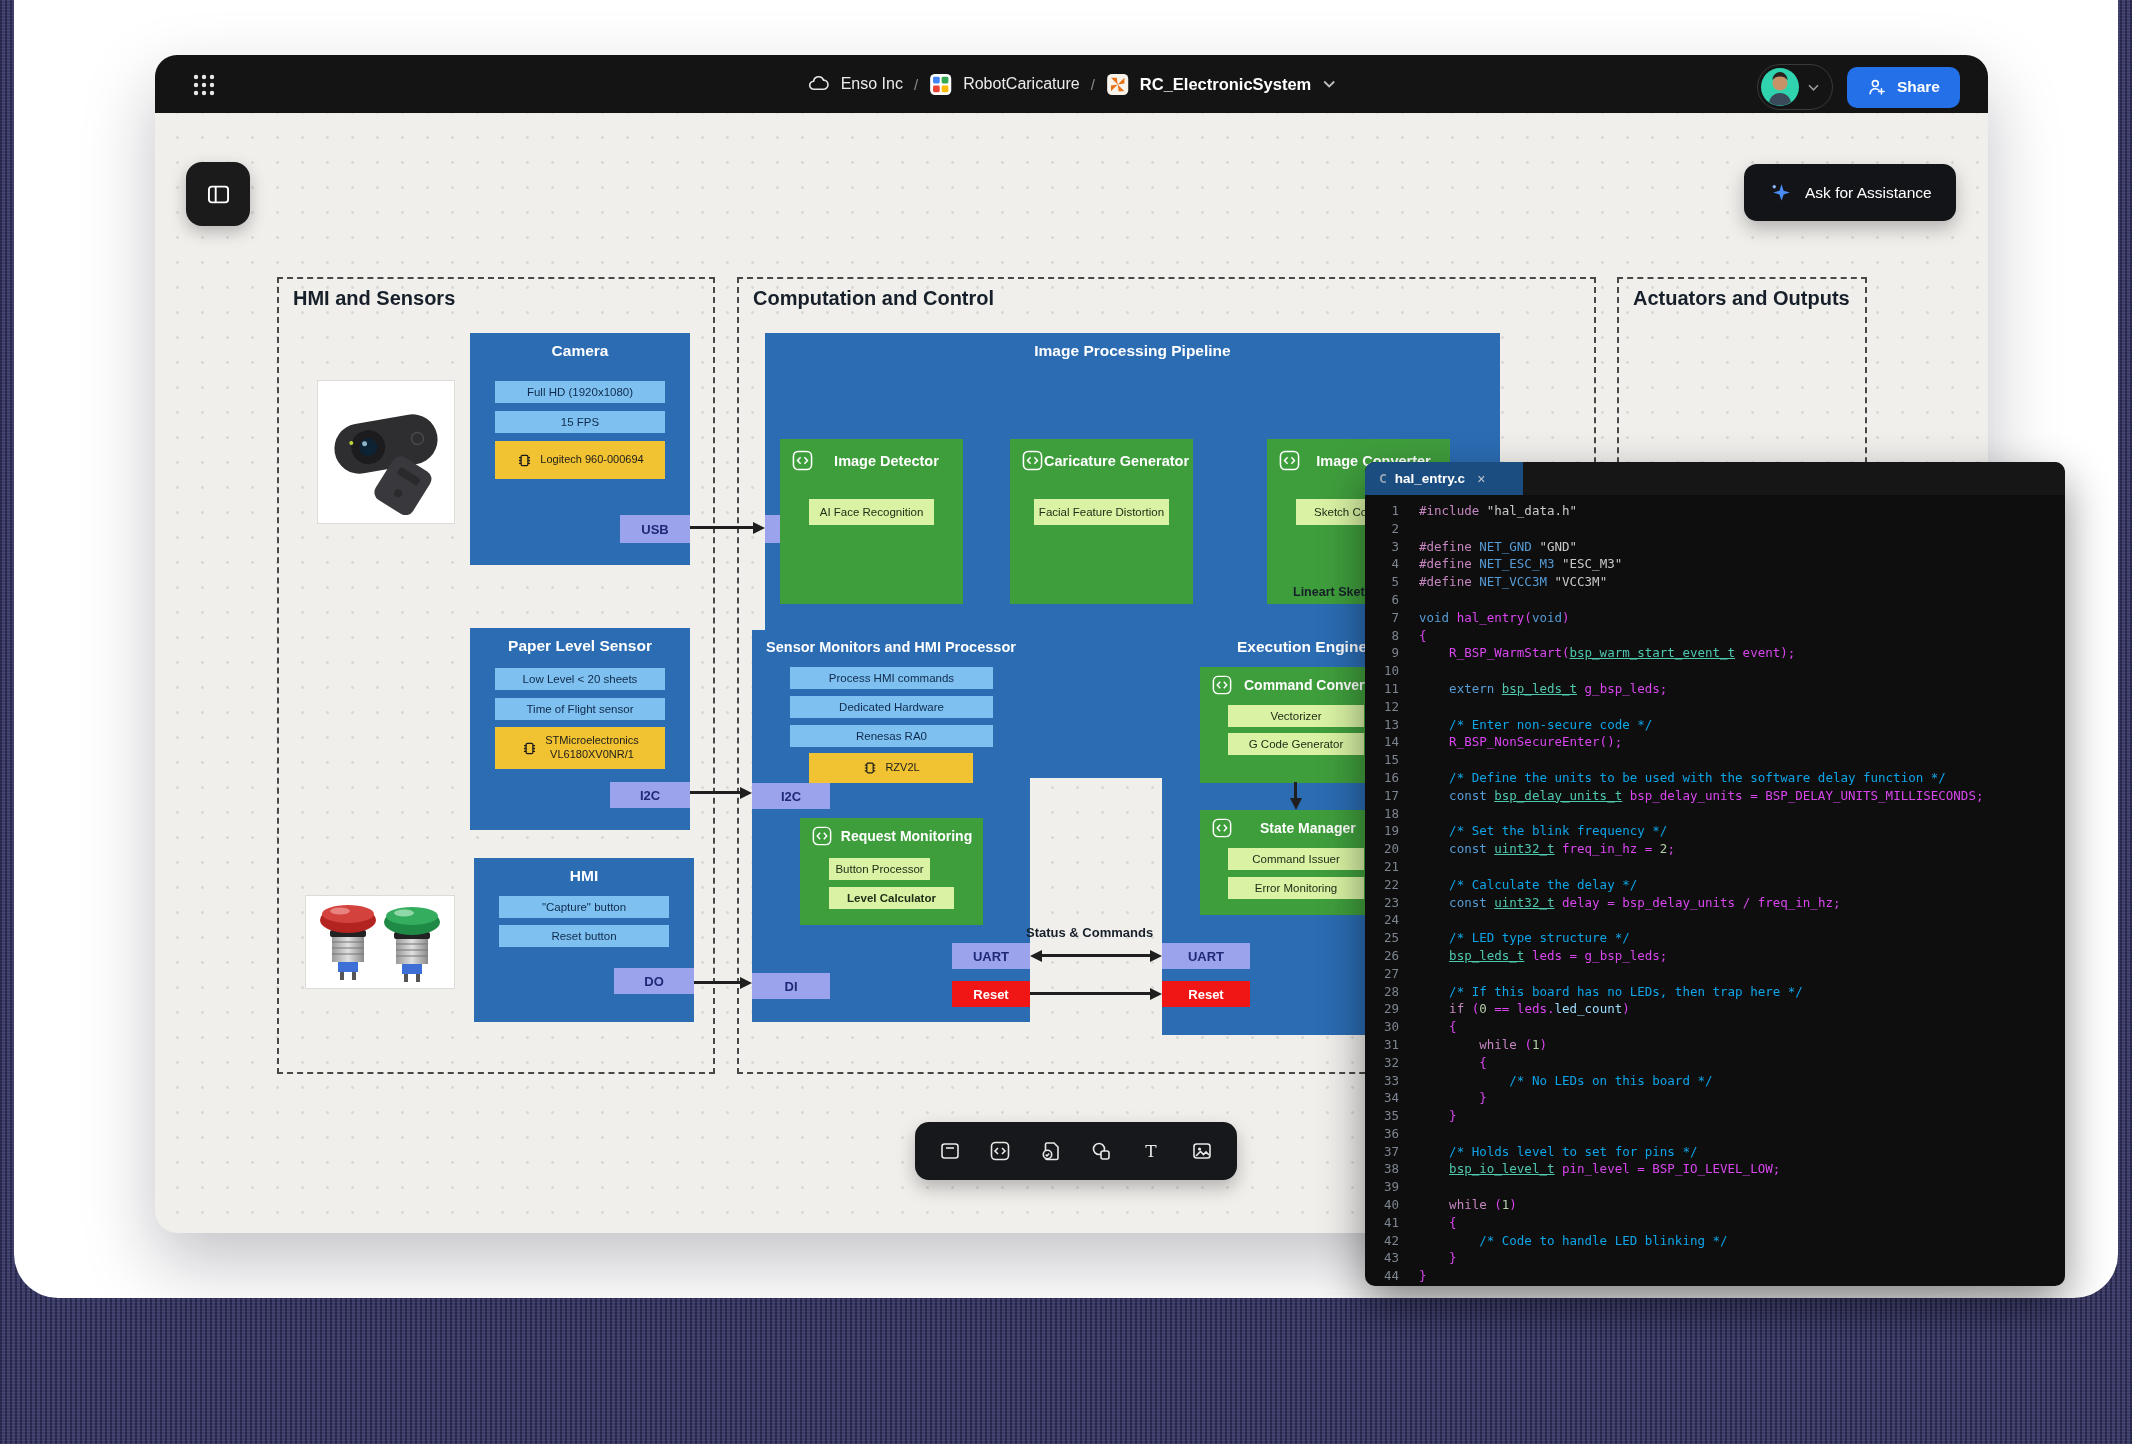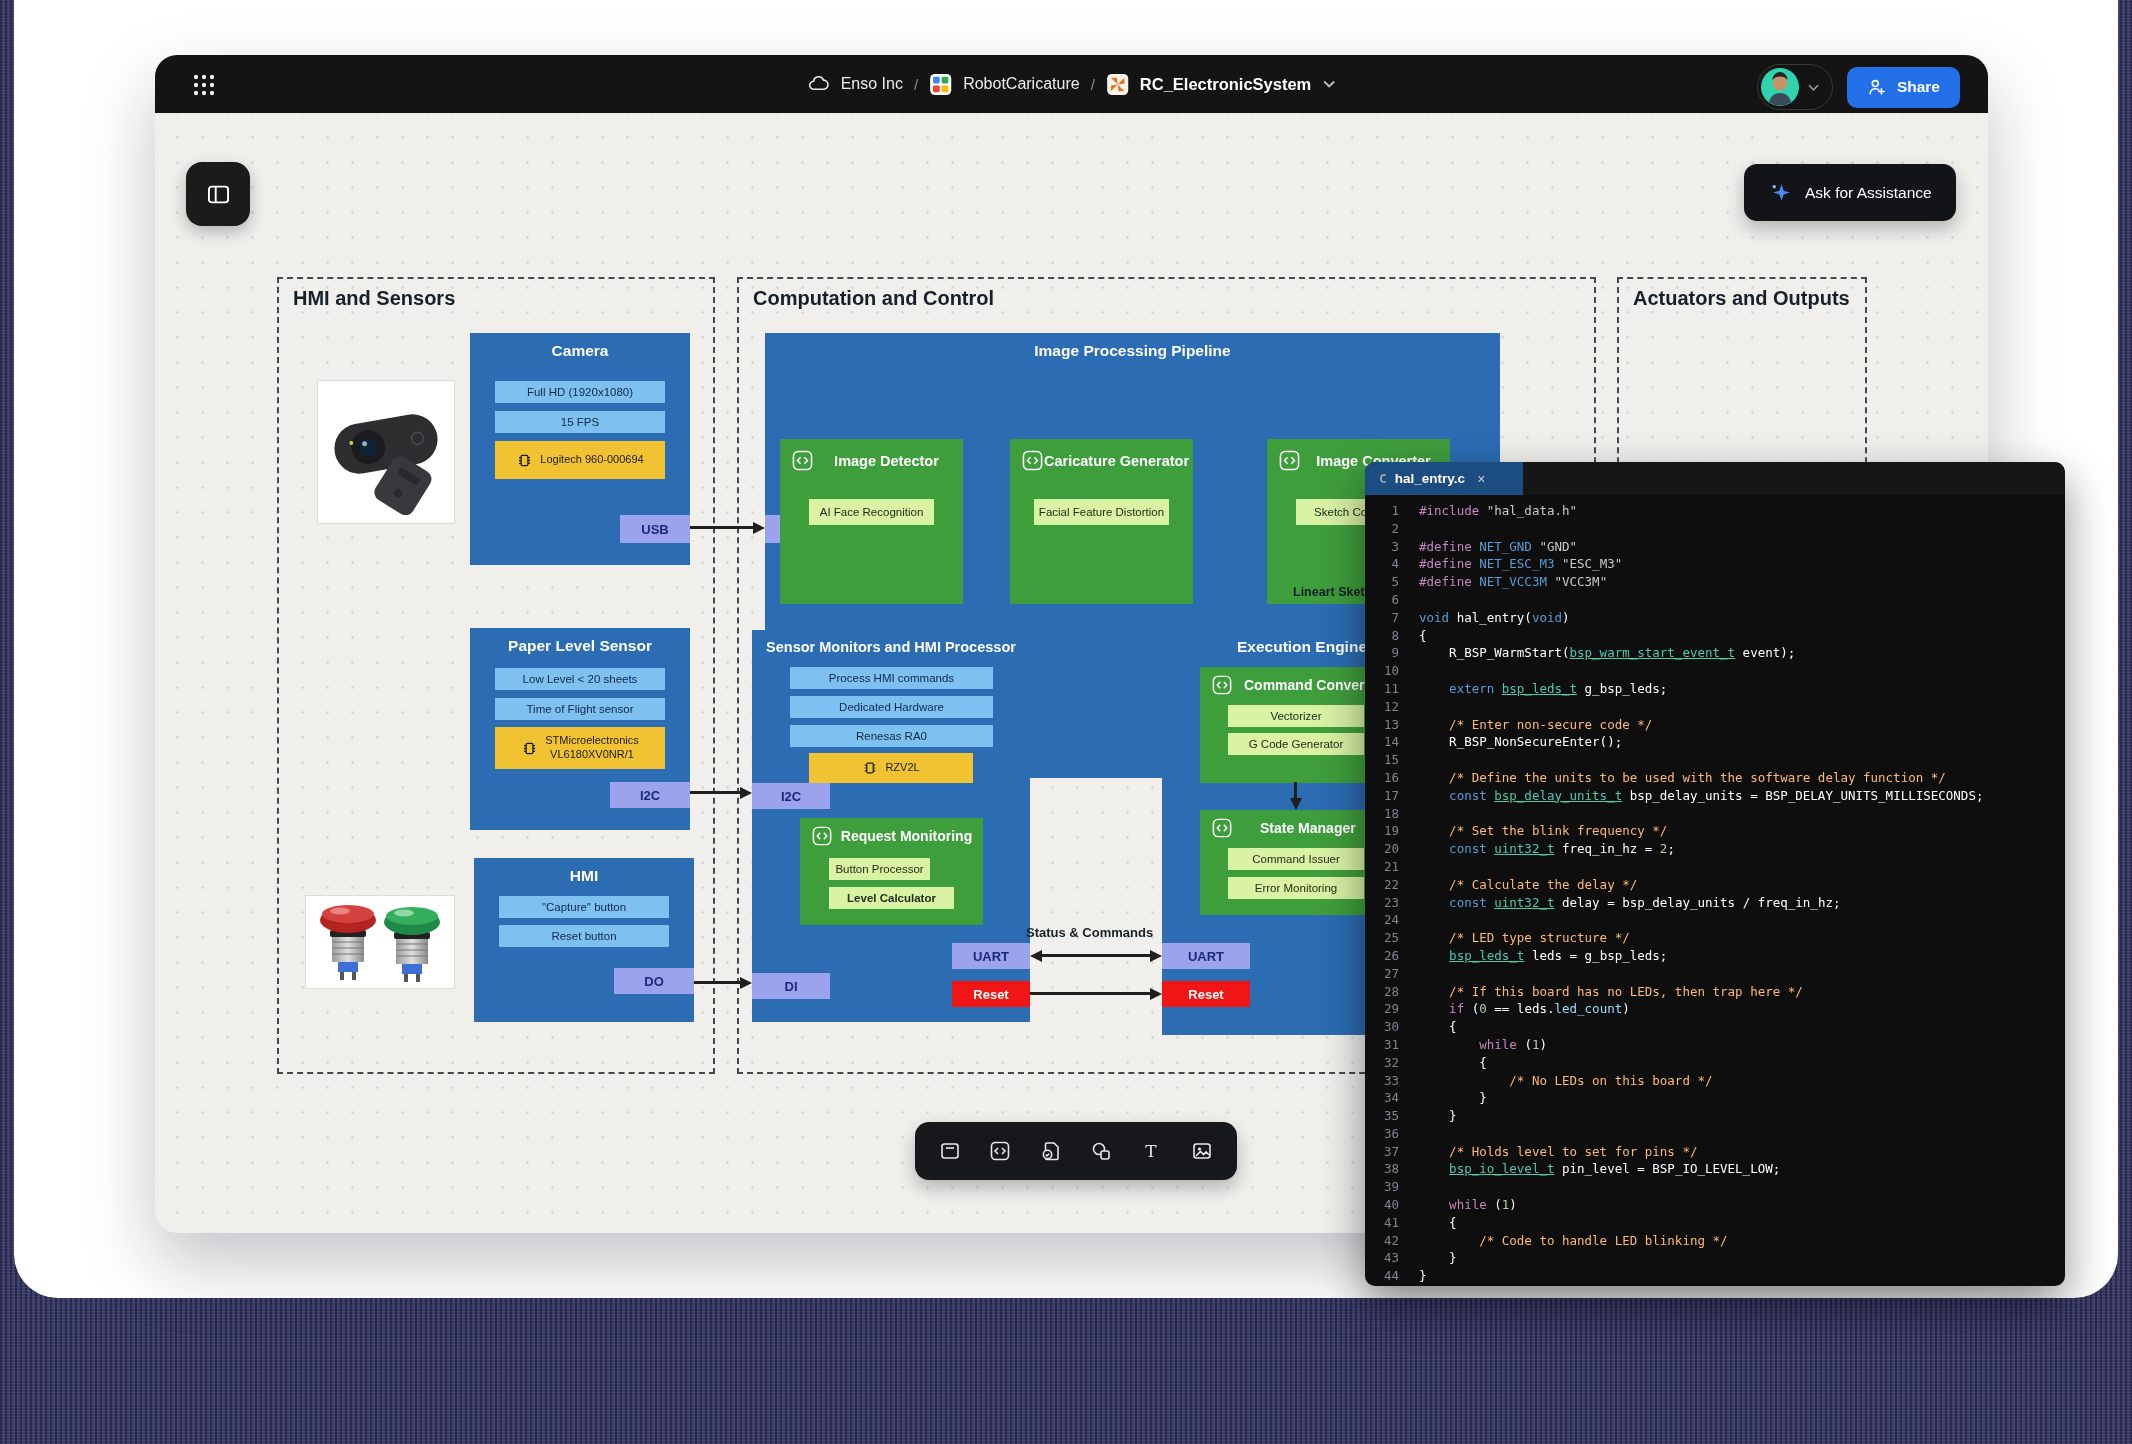--- a/index.html
+++ b/index.html
@@ -65,22 +65,22 @@
     z-index:50;box-shadow:0 18px 45px rgba(0,0,0,.45);overflow:hidden;}
   .tabbar{height:33px;background:#161616;display:flex;align-items:stretch;border-radius:10px 10px 0 0;}
   .tab{display:flex;align-items:center;gap:8px;background:#1c4d80;padding:0 14px;min-width:130px;}
   .tab .lang{color:#9aa3b2;font-size:13px;font-weight:bold;font-family:"DejaVu Sans Mono",monospace;}
   .tab .fname{color:#fff;font-size:13.5px;font-weight:bold;}
   .tab .close{color:#c3c9d2;font-size:14px;margin-left:4px;}
   .code-body{padding-top:7px;font-family:"DejaVu Sans Mono",monospace;font-size:12.5px;line-height:17.8px;}
   .crow{display:flex;white-space:pre;}
   .crow .g{width:34px;text-align:right;color:#7d8590;flex:0 0 34px;}
   .crow .c{padding-left:20px;color:#d4d4d4;}
-  .t-pl{color:#ffffff;} .t-pp{color:#c586c0;} .t-kw{color:#569cd6;} .t-str{color:#c9c9c9;}
-  .t-cm{color:#fdba74;} .t-ty{color:#4ec9b0;text-decoration:underline;} .t-num{color:#b5cea8;} .t-mem{color:#9cdcfe;}
+  .t-pl{color:#d946ef;} .t-pp{color:#c586c0;} .t-kw{color:#569cd6;} .t-str{color:#c9c9c9;}
+  .t-cm{color:#0ea5e9;} .t-ty{color:#4ec9b0;text-decoration:underline;} .t-num{color:#b5cea8;} .t-mem{color:#9cdcfe;}
 </style>
 </head>
 <body>
 
 <div class="stage">
   <div class="sheet"></div>
 
   <div class="window">
 
     <div class="section" style="left:122px;top:222px;width:434px;height:793px;">

